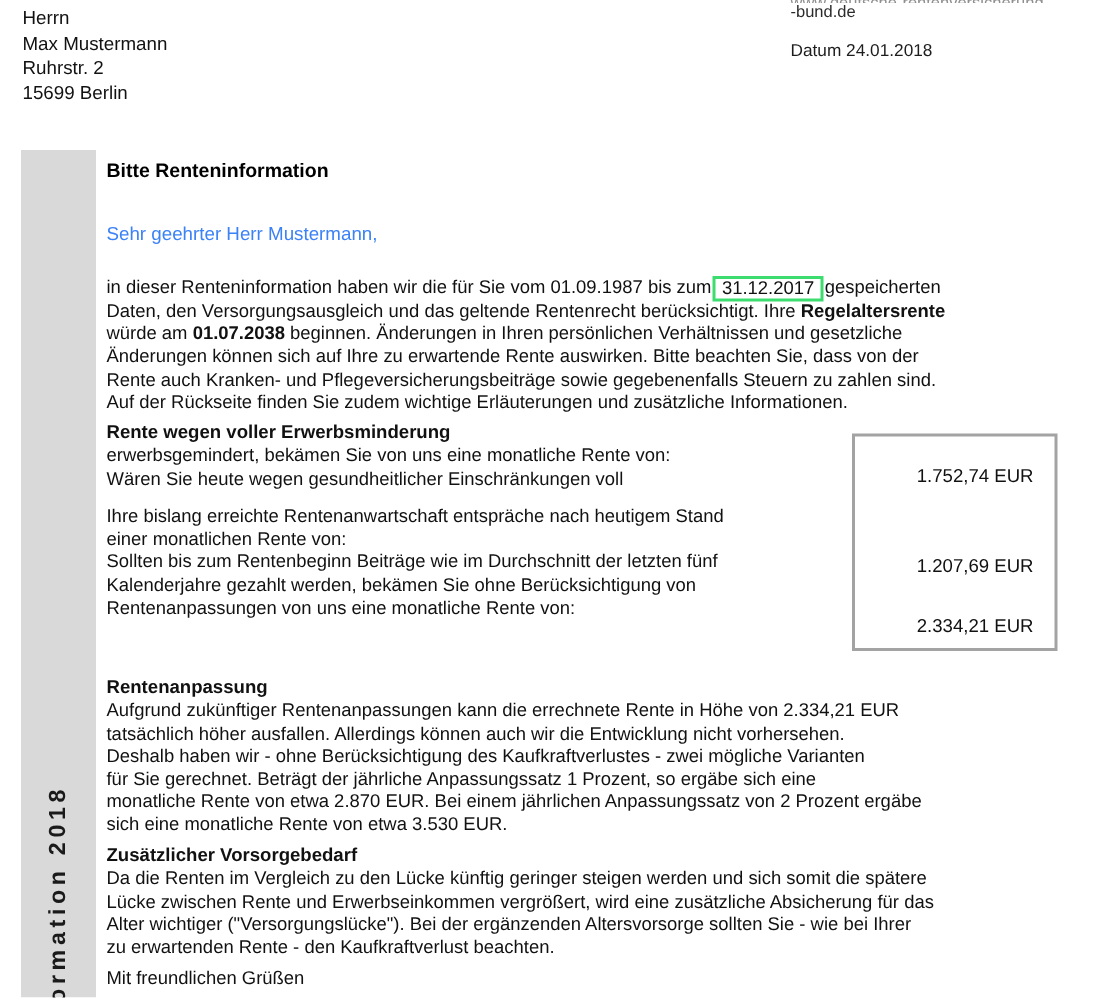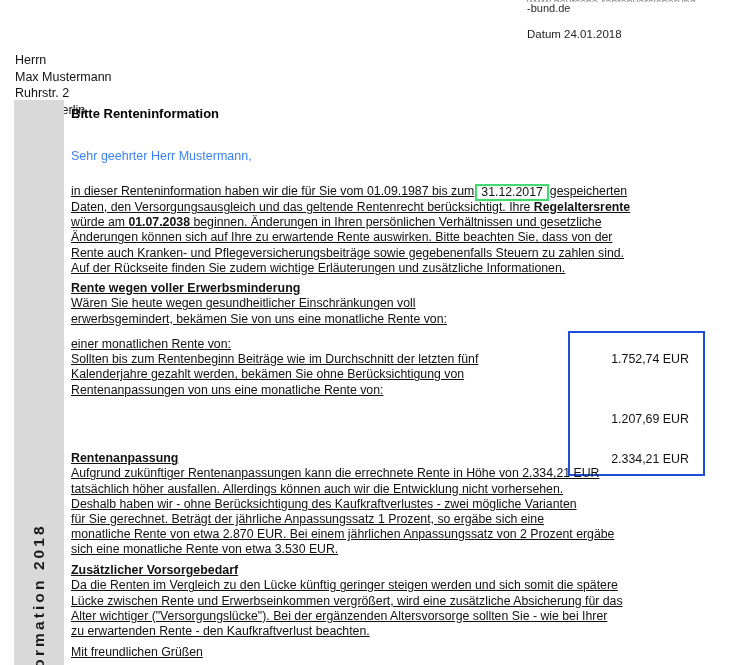--- a/index.html
+++ b/index.html
@@ -52,21 +52,20 @@
   }
 
   
   #address-block {
     position: absolute;
     left: 15px;
     top: 4px;
     font-size: 12.5px;
     line-height: 16.5px;
     color: #111111;
-    margin-top: 48px;
   }
   #address-block div { white-space: nowrap; }
 
   
   #spine {
     position: absolute;
     left: 14px;
     top: 100px;
     width: 50px;
     height: 565px;
@@ -112,21 +111,20 @@
     color: #3b82f6;
   }
 
   .para {
     position: absolute;
     left: 71px;
     font-size: 12.3px;
     line-height: 15.2px;
     color: #111;
     width: 650px;
-    text-decoration: underline;
   }
   .para .ln { display: block; white-space: nowrap; }
   .para b { font-weight: bold; }
 
   #para-intro { top: 183px; }
   #sec-em     { top: 281px; }
   #sec-rar    { top: 337px; }
   #sec-anp    { top: 451px; }
   #sec-vorsorge { top: 563px; }
   #closing    { top: 645px; }
@@ -150,23 +148,22 @@
     top: 1px;
   }
 
   
   #amount-box {
     position: absolute;
     left: 568px;
     top: 289px;
     width: 137px;
     height: 145px;
-    border: 2px solid #1d4ed8;
+    border: 2px solid #a3a3a3;
     box-sizing: border-box;
-    margin-top: 42px;
   }
   .amount {
     position: absolute;
     right: 14px;
     font-size: 12.4px;
     color: #111;
     white-space: nowrap;
   }
   #amount-0 { top: 19px; }
   #amount-1 { top: 79px; }
@@ -202,25 +199,26 @@
   <span class="ln"><span>in dieser Renteninformation haben wir die für Sie vom 01.09.1987 bis zum</span><span class="hl">31.12.2017</span><span>gespeicherten</span></span>
   <span class="ln"><span>Daten, den Versorgungsausgleich und das geltende Rentenrecht berücksichtigt. Ihre</span> <b>Regelaltersrente</b></span>
   <span class="ln"><span>würde am</span> <b>01.07.2038</b> <span>beginnen. Änderungen in Ihren persönlichen Verhältnissen und gesetzliche</span></span>
   <span class="ln">Änderungen können sich auf Ihre zu erwartende Rente auswirken. Bitte beachten Sie, dass von der</span>
   <span class="ln">Rente auch Kranken- und Pflegeversicherungsbeiträge sowie gegebenenfalls Steuern zu zahlen sind.</span>
   <span class="ln">Auf der Rückseite finden Sie zudem wichtige Erläuterungen und zusätzliche Informationen.</span>
 </div>
 
 <div class="para" id="sec-em">
   <span class="sec-head">Rente wegen voller Erwerbsminderung</span>
+  <span class="ln">erwerbsgemindert, bekämen Sie von uns eine monatliche Rente von:</span>
   <span class="ln">Wären Sie heute wegen gesundheitlicher Einschränkungen voll</span>
-  <span class="ln">erwerbsgemindert, bekämen Sie von uns eine monatliche Rente von:</span>
 </div>
 
 <div class="para" id="sec-rar">
+  <span class="ln">Ihre bislang erreichte Rentenanwartschaft entspräche nach heutigem Stand</span>
   <span class="ln">einer monatlichen Rente von:</span>
   <span class="ln">Sollten bis zum Rentenbeginn Beiträge wie im Durchschnitt der letzten fünf</span>
   <span class="ln">Kalenderjahre gezahlt werden, bekämen Sie ohne Berücksichtigung von</span>
   <span class="ln">Rentenanpassungen von uns eine monatliche Rente von:</span>
 </div>
 
 <div id="amount-box">
   <div class="amount" id="amount-0">1.752,74 EUR</div>
   <div class="amount" id="amount-1">1.207,69 EUR</div>
   <div class="amount" id="amount-2">2.334,21 EUR</div>

